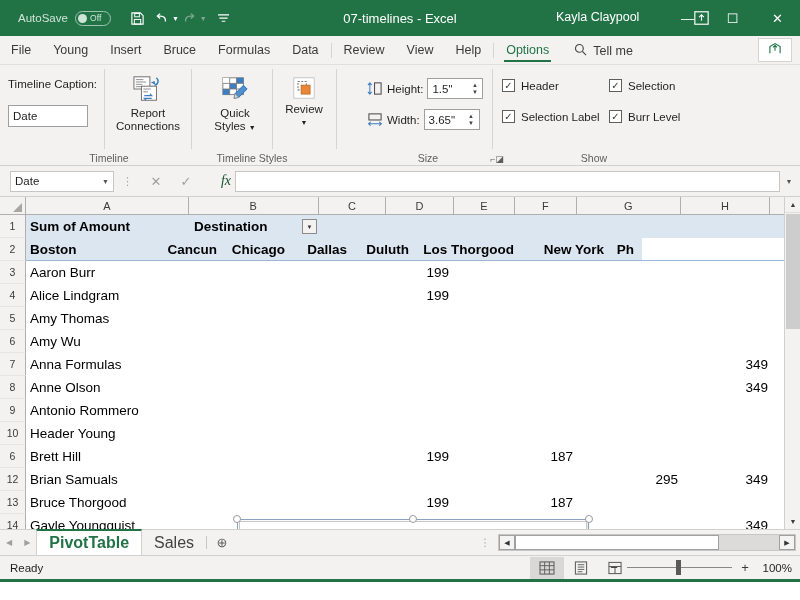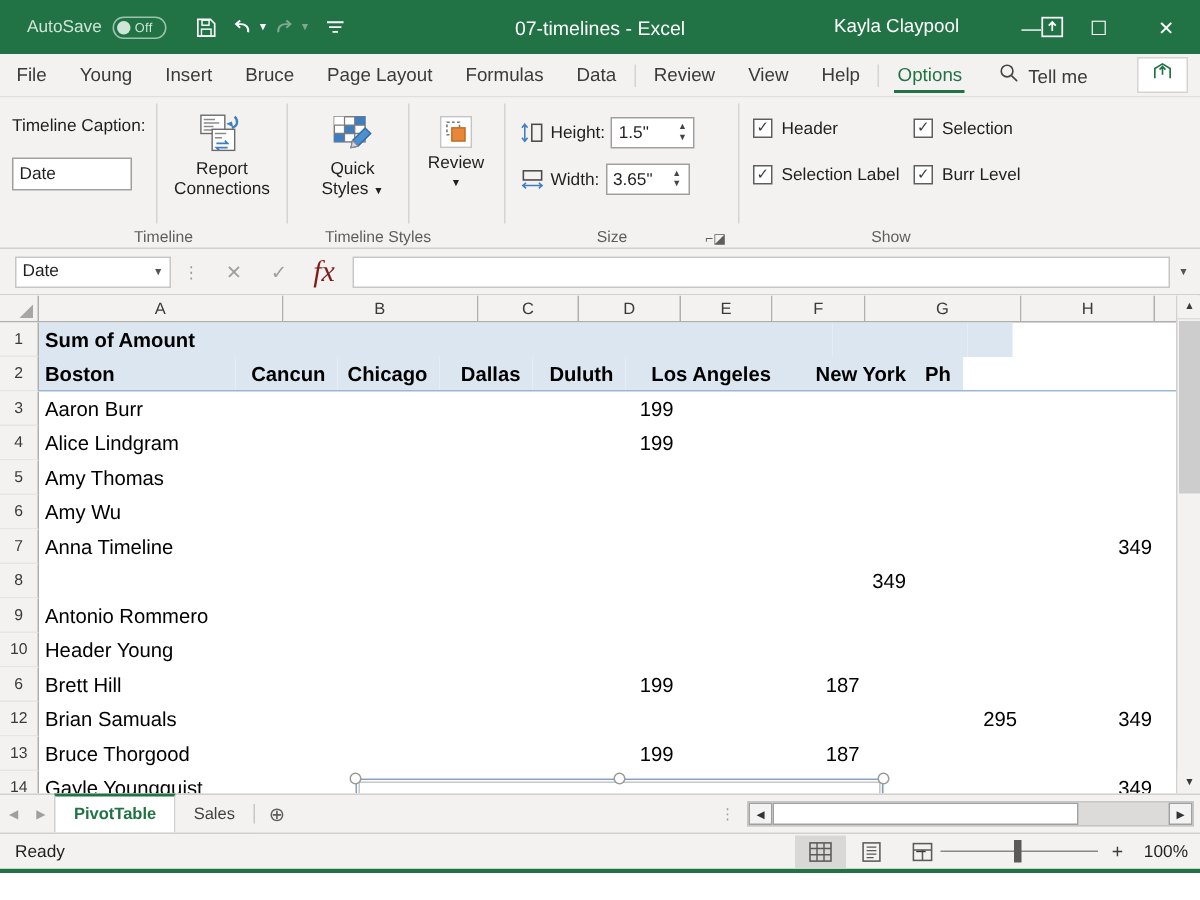--- a/index.html
+++ b/index.html
@@ -129,21 +129,21 @@
     border-bottom: 1px solid #d2d0ce; padding: 0 4px;
   }
   .namebox {
     width: 104px; height: 21px; background: #ffffff; border: 1px solid #c8c6c4;
     font-size: 11.5px; color: #201f1e; display: flex; align-items: center;
     padding: 0 4px; justify-content: space-between; margin-left: 6px;
   }
   .nb-caret { font-size: 7px; color: #555; }
   .fbar-dots { margin: 0 8px; color: #a19f9d; font-size: 11px; letter-spacing: 0; }
   .fbar-btn { width: 30px; text-align: center; font-size: 13px; color: #a19f9d; }
-  .fbar-btn.fx { font-style: italic; color: #7f1d1d; font-family: "Liberation Serif", serif; font-size: 20px; }
+  .fbar-btn.fx { font-style: italic; color: #14532d; font-family: "Liberation Serif", serif; font-size: 14px; text-align: right; }
   .fbar-input {
     flex: 1; height: 21px; background: #ffffff; border: 1px solid #c8c6c4;
     margin-left: 4px; margin-right: 2px; font-size: 11.5px; padding: 0 4px;
     display: flex; align-items: center;
   }
   .fbar-expand { width: 14px; text-align: center; font-size: 7px; color: #555; }
 
   
   .gridwrap { position: relative; height: 332px; background: #ffffff; overflow: hidden; }
   .colhdr-row {
@@ -222,21 +222,21 @@
   }
 
   
   .sheettabs {
     height: 26px; background: #f3f2f1; display: flex; align-items: stretch;
     border-top: 1px solid #d2d0ce; position: relative;
   }
   .nav-arrows { display: flex; align-items: center; padding: 0 6px; gap: 12px; }
   .nav-arr { font-size: 8px; color: #a19f9d; }
   .stab {
-    padding: 0 12px; font-size: 11px; display: flex; align-items: center;
+    padding: 0 12px; font-size: 16px; display: flex; align-items: center;
     color: #444241; background: #f3f2f1;
   }
   .stab.active {
     background: #ffffff; color: #217346; font-weight: bold;
     border-top: 2px solid #217346; border-left: 1px solid #d2d0ce;
     border-right: 1px solid #d2d0ce; margin-top: -1px;
   }
   .stab-sep { width: 1px; background: #c8c6c4; margin: 6px 0; }
   .addsheet {
     width: 30px; display: flex; align-items: center; justify-content: center;
@@ -335,21 +335,20 @@
       <div class="wc">☐</div>
       <div class="wc">✕</div>
     </div>
   </div>
 
   <div class="tabstrip">
     <div class="tab">File</div>
     <div class="tab">Young</div>
     <div class="tab">Insert</div>
     <div class="tab">Bruce</div>
-    <div class="tab">Page Layout</div>
     <div class="tab">Formulas</div>
     <div class="tab">Data</div>
     <div class="tab-sep"></div>
     <div class="tab">Review</div>
     <div class="tab">View</div>
     <div class="tab">Help</div>
     <div class="tab-sep"></div>
     <div class="tab active">Options</div>
     <div class="tellme-wrap">
       <span>
@@ -424,21 +423,21 @@
             <rect x="7.5" y="7" width="9" height="9" fill="none" stroke="#7b7b7b" stroke-width="1.2" stroke-dasharray="2 1.6"></rect>
             <rect x="11" y="11" width="9.5" height="9.5" fill="#e8873a" stroke="#c06a1f" stroke-width="1"></rect>
           </svg>
         </div>
         <div class="bigbtn-txt">Review</div>
         <div class="bigbtn-txt" style="font-size:7px">▼</div>
       </div>
     </div>
     <div class="rsep" style="left:336px;"></div>
 
-    <div class="rgroup" style="left:338px; width:152px;">
+    <div class="rgroup" style="left:358px; width:152px;">
       <div class="sizerow" style="left:8px; top:13px;">
         <span class="size-ico">
           <svg width="16" height="15" viewBox="0 0 17 16">
               <path d="M3 3v10M1 4.4L3 2l2 2.4M1 11.6L3 14l2-2.4" fill="none" stroke="#3e7ec0" stroke-width="1.1"></path>
               <rect x="8" y="2" width="7" height="12" fill="none" stroke="#4a4a4a" stroke-width="1.1"></rect>
             </svg>
         </span>
         <span class="size-lbl">Height:</span>
         <span class="spin-wrap">
           <span>1.5"</span>
@@ -533,36 +532,40 @@
         <div class="rowhdr">6</div>
         <div class="rowhdr">12</div>
         <div class="rowhdr">13</div>
         <div class="rowhdr">14</div>
       </div>
 
       <div class="cells-col">
 
         <div class="grow hdr hdr1">
           <div class="gcell" style="width:164px">Sum of Amount</div>
+          <div class="gcell" style="width:131px">
+            <span>Destination</span>
+            <span class="pivot-drop">▼</span>
+          </div>
           <div class="gcell" style="width:68px"></div>
           <div class="gcell" style="width:68px"></div>
           <div class="gcell" style="width:62px"></div>
           <div class="gcell" style="width:62px"></div>
           <div class="gcell" style="width:105px"></div>
           <div class="gcell" style="width:90px"></div>
           <div class="gcell" style="width:30px"></div>
         </div>
 
         <div class="grow hdr hdr2">
           <div class="gcell" style="width:131px">Boston</div>
           <div class="gcell num" style="width:68px">Cancun</div>
           <div class="gcell num" style="width:68px">Chicago</div>
           <div class="gcell num" style="width:62px">Dallas</div>
           <div class="gcell num" style="width:62px">Duluth</div>
-          <div class="gcell num" style="width:105px">Los Angeles</div>
+          <div class="gcell num" style="width:105px">Los Thorgood</div>
           <div class="gcell num" style="width:90px">New York</div>
           <div class="gcell num" style="width:30px">Ph</div>
         </div>
 
         <div class="grow">
           <div class="gcell" style="width:164px">Aaron Burr</div>
           <div class="gcell num" style="width:131px"></div>
           <div class="gcell num" style="width:68px"></div>
           <div class="gcell num" style="width:68px">199</div>
           <div class="gcell num" style="width:62px"></div>
@@ -598,31 +601,32 @@
           <div class="gcell num" style="width:131px"></div>
           <div class="gcell num" style="width:68px"></div>
           <div class="gcell num" style="width:68px"></div>
           <div class="gcell num" style="width:62px"></div>
           <div class="gcell num" style="width:62px"></div>
           <div class="gcell num" style="width:105px"></div>
           <div class="gcell num" style="width:90px"></div>
           <div class="gcell num" style="width:30px"></div>
         </div>
         <div class="grow">
-          <div class="gcell" style="width:164px">Anna Timeline</div>
+          <div class="gcell" style="width:164px">Anna Formulas</div>
           <div class="gcell num" style="width:131px"></div>
           <div class="gcell num" style="width:68px"></div>
           <div class="gcell num" style="width:68px"></div>
           <div class="gcell num" style="width:62px"></div>
           <div class="gcell num" style="width:62px"></div>
           <div class="gcell num" style="width:105px"></div>
           <div class="gcell num" style="width:90px">349</div>
           <div class="gcell num" style="width:30px"></div>
         </div>
         <div class="grow">
+          <div class="gcell" style="width:164px">Anne Olson</div>
           <div class="gcell num" style="width:131px"></div>
           <div class="gcell num" style="width:68px"></div>
           <div class="gcell num" style="width:68px"></div>
           <div class="gcell num" style="width:62px"></div>
           <div class="gcell num" style="width:62px"></div>
           <div class="gcell num" style="width:105px"></div>
           <div class="gcell num" style="width:90px">349</div>
           <div class="gcell num" style="width:30px"></div>
         </div>
         <div class="grow">

